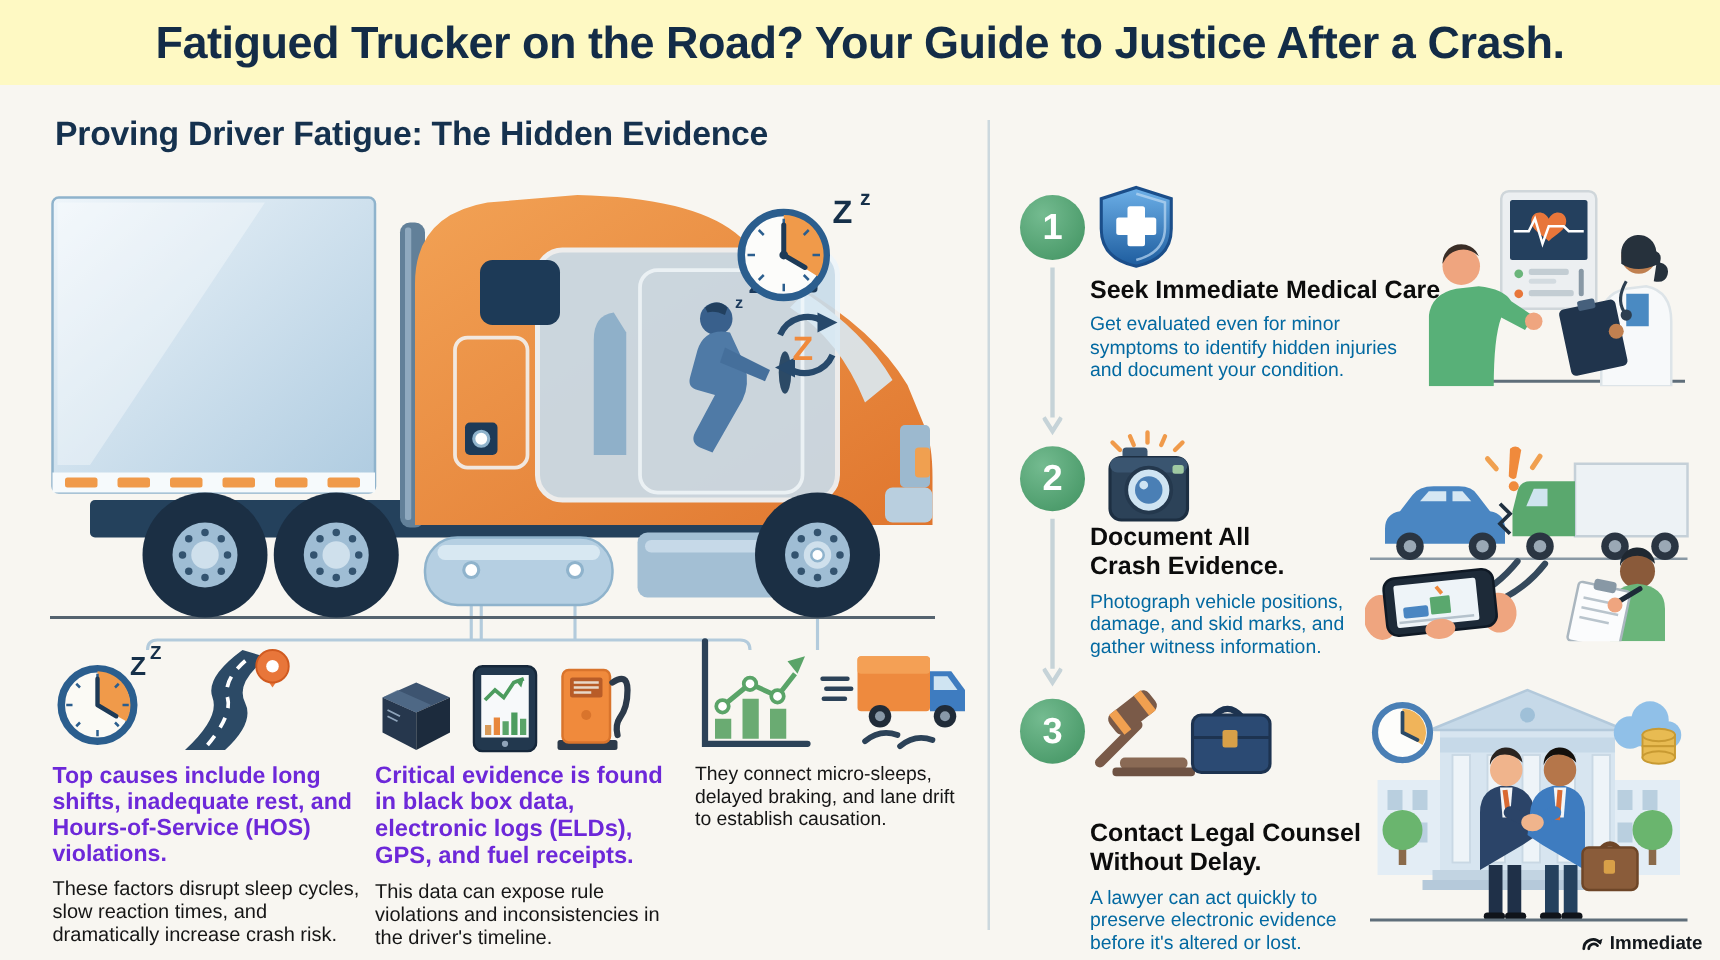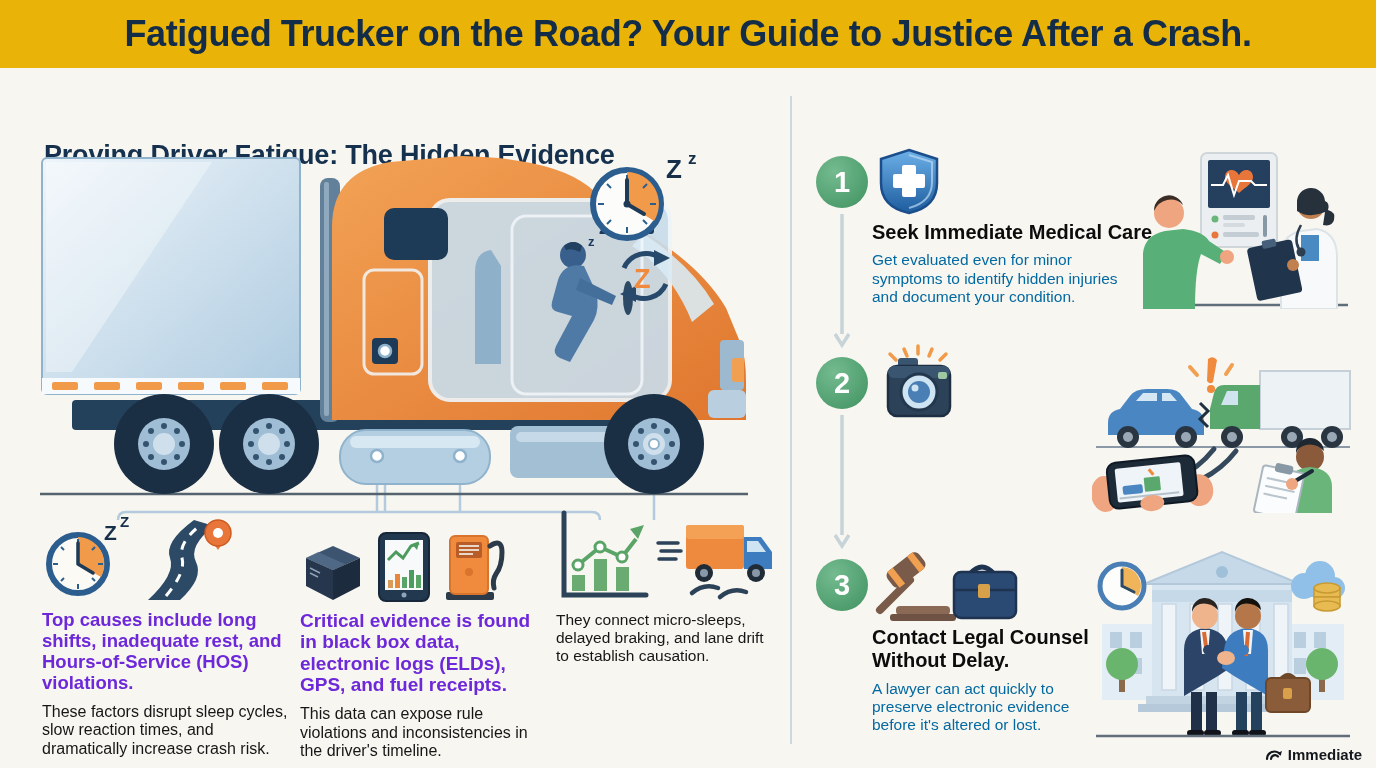--- a/index.html
+++ b/index.html
@@ -1,24 +1,24 @@
 <!DOCTYPE html>
 <html><head>
 <meta charset="utf-8">
 <style>
   * { margin:0; padding:0; box-sizing:border-box; }
   body { font-family:"Liberation Sans", sans-serif; }
   .canvas { position:relative; width:1376px; height:768px; background:#f8f6f1; overflow:hidden; }
 
-  .header { position:absolute; left:0; top:0; width:1376px; height:68px; background:#eab308;
+  .header { position:absolute; left:0; top:0; width:1376px; height:68px; background:#fef9c3;
             display:flex; align-items:center; justify-content:center; }
   .header .title { font-size:36px; font-weight:800; color:#132c47; letter-spacing:-0.4px; white-space:nowrap; }
 
   .section-heading { position:absolute; font-size:27px; font-weight:800; color:#15314e; letter-spacing:-0.2px; }
-  #left-heading { left:44px; top:92px;margin-top:48px; }
+  #left-heading { left:44px; top:92px; }
   #right-heading { left:826px; top:92px; }
 
   .divider { position:absolute; left:790px; top:96px; width:2px; height:648px; background:#ccd8de; }
 
   .truck-wrap { position:absolute; left:32px; top:142px; width:735px; height:380px; }
 
   .col { position:absolute; }
   #col-1 { left:42px;  top:512px; width:258px; }
   #col-2 { left:300px; top:518px; width:248px; }
   #col-3 { left:556px; top:512px; width:222px; }
@@ -406,20 +406,24 @@
       </g>
       <rect x="20" y="14" width="20" height="10" rx="3" fill="#3a5570"></rect>
       <rect x="10" y="22" width="62" height="50" rx="9" fill="#2c4258" stroke="#1d2f42" stroke-width="2.5"></rect>
       <rect x="10" y="22" width="62" height="12" rx="6" fill="#3a5570"></rect>
       <circle cx="41" cy="48" r="18" fill="#cfe4f2" stroke="#24384d" stroke-width="3"></circle>
       <circle cx="41" cy="48" r="11" fill="#4a7fb5"></circle>
       <circle cx="37" cy="44" r="3.5" fill="#cfe4f2"></circle>
       <rect x="60" y="28" width="9" height="7" rx="2" fill="#9fc9a2"></rect>
     </svg>
   </div>
+  <div class="step-text" style="left:872px; top:419px; width:200px;">
+    <div class="step-title" style="width:175px;">Document All Crash Evidence.</div>
+    <div class="step-body" style="width:232px;">Photograph vehicle positions, damage, and skid marks, and gather witness information.</div>
+  </div>
   <div class="illus" style="left:1092px; top:351px;">
     <svg width="262" height="162" viewBox="0 0 262 162">
       <path d="M4,96 H258" stroke="#8a99a5" stroke-width="2"></path>
       <g>
         <rect x="168" y="20" width="90" height="58" fill="#edf2f5" stroke="#c5d0d8" stroke-width="2"></rect>
         <path d="M168,34 h-36 q-8,0 -10,8 l-4,16 v20 h50 Z" fill="#5aa86e"></path>
         <path d="M146,40 h-11 l-6,14 h17 Z" fill="#cfe4ee"></path>
         <circle cx="140" cy="86" r="11" fill="#2a3542"></circle>
           <circle cx="140" cy="86" r="5" fill="#9aa8b5"></circle>
         <circle cx="200" cy="86" r="11" fill="#2a3542"></circle>
@@ -493,21 +497,21 @@
         <rect x="24" y="66" width="66" height="7" rx="3" fill="#6e5243"></rect>
       </g>
       <g>
         <path d="M104,26 q12,-14 24,0" stroke="#1d3350" stroke-width="5" fill="none"></path>
         <rect x="88" y="24" width="62" height="46" rx="7" fill="#2b4a73" stroke="#1d3350" stroke-width="2.5"></rect>
         <path d="M88,42 h62" stroke="#1d3350" stroke-width="2.5"></path>
         <rect x="112" y="36" width="12" height="14" rx="2" fill="#d8a048"></rect>
       </g>
     </svg>
   </div>
-  <div class="step-text" style="left:872px; top:626px; width:250px;">
+  <div class="step-text" style="left:872px; top:656px; width:250px;">
     <div class="step-title" style="width:240px;">Contact Legal Counsel Without Delay.</div>
     <div class="step-body" style="width:222px;">A lawyer can act quickly to preserve electronic evidence before it's altered or lost.</div>
   </div>
   <div class="illus" style="left:1088px; top:546px;">
     <svg width="270" height="194" viewBox="0 0 270 194">
       <g>
         <rect x="14" y="78" width="60" height="76" fill="#e3edf5"></rect>
         <rect x="196" y="78" width="60" height="76" fill="#e3edf5"></rect>
         <g fill="#b9cfdf">
           <rect x="22" y="86" width="12" height="16"></rect>

